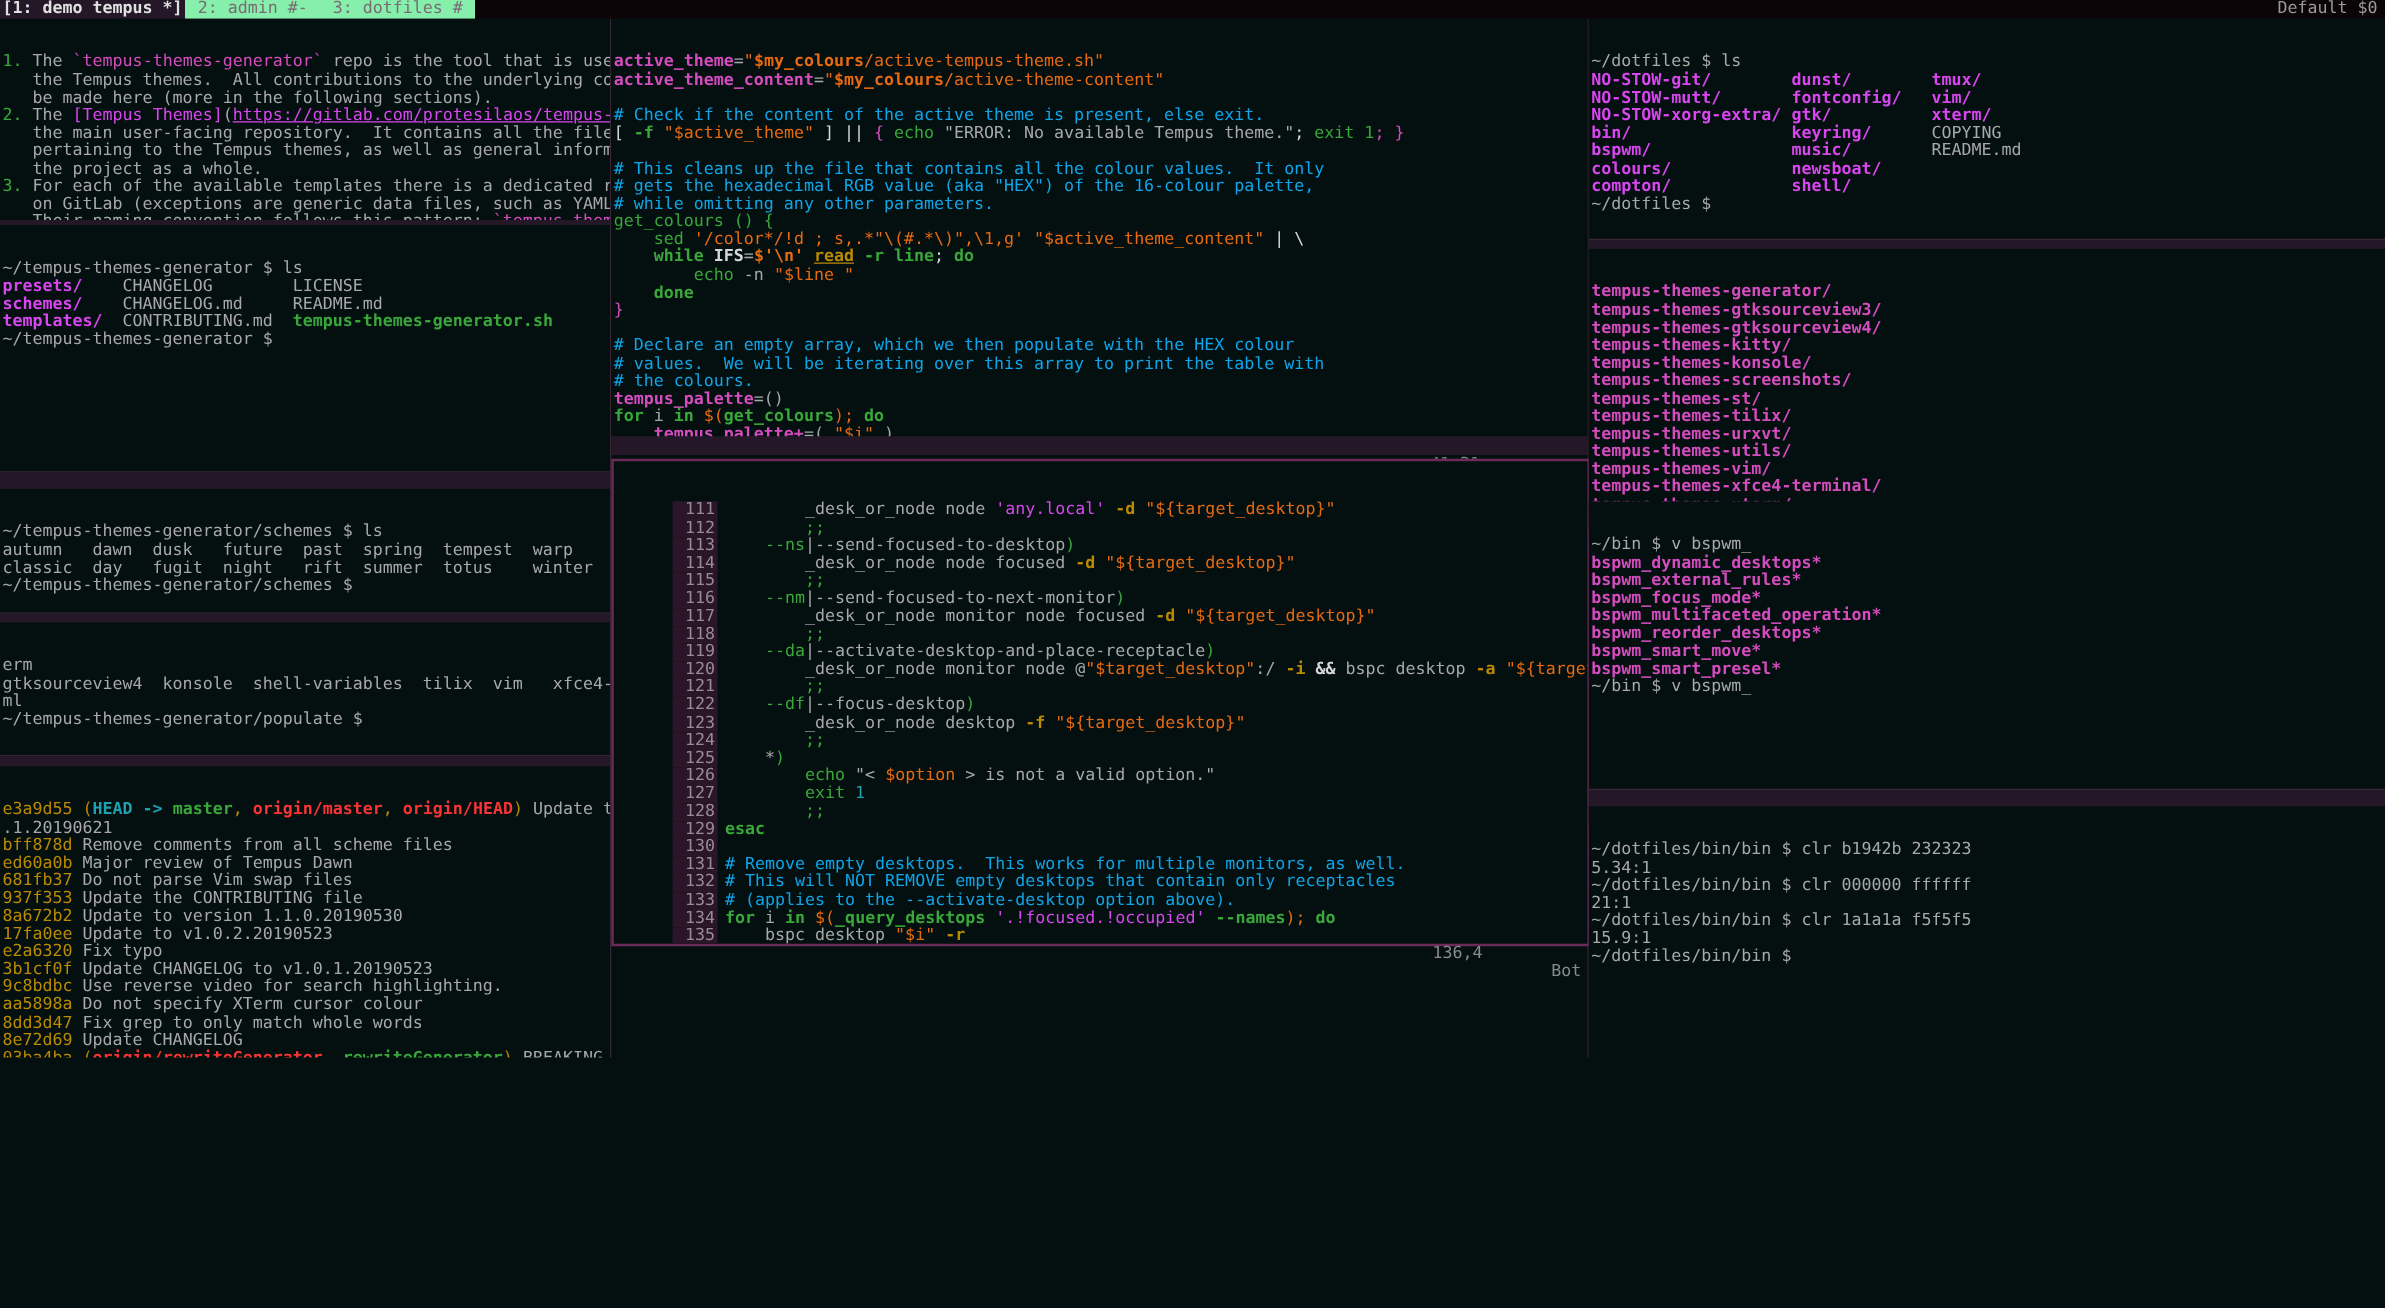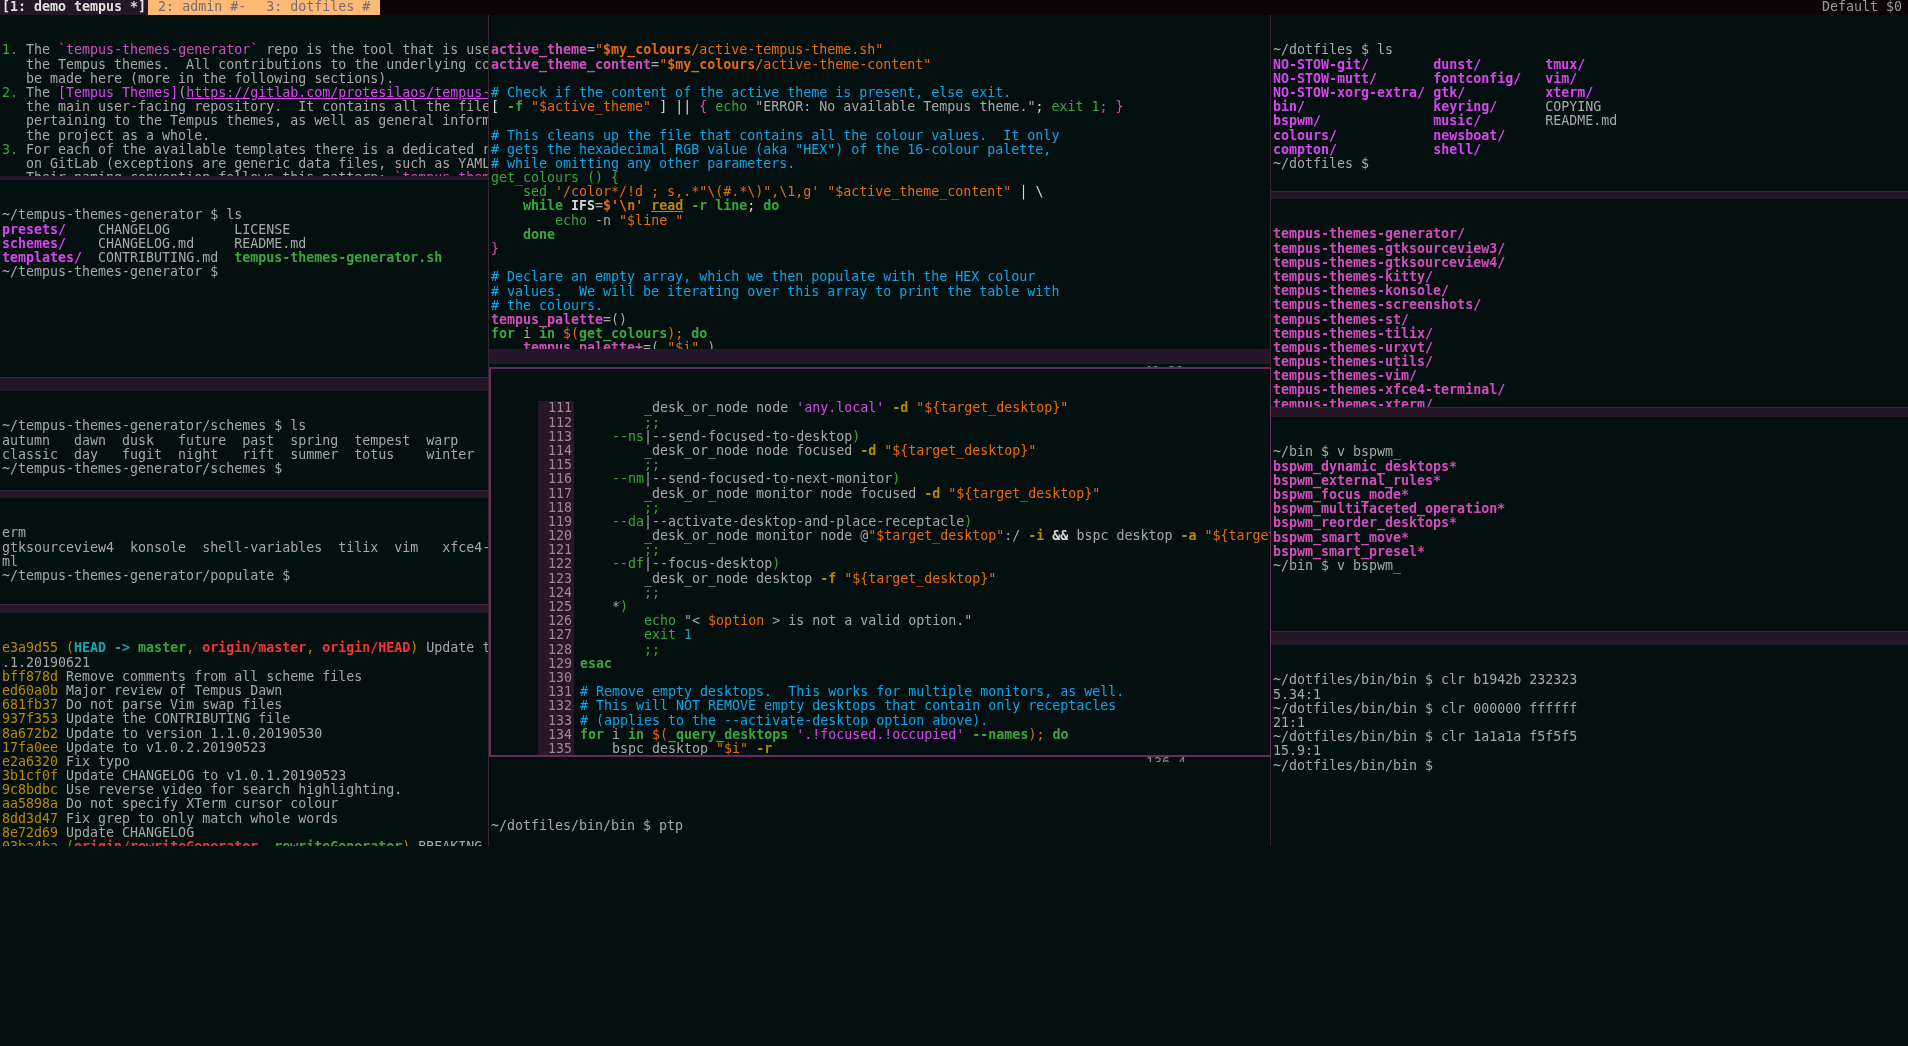--- a/index.html
+++ b/index.html
@@ -34,21 +34,21 @@
     white-space: pre;
   }
   .win-active {
     color: #e0e0e0;
     font-weight: bold;
     background: #241828;
     padding: 0 2px;
   }
   .win-inactive {
     color: #7a6a72;
-    background: #fdba74;
+    background: #86efac;
     padding: 0 2px;
   }
   .status-right {
     margin-left: auto;
     color: #9a9a9a;
     padding-right: 6px;
   }
   
   .pane {
     position: absolute;
@@ -146,43 +146,34 @@
   </div>
 
   <div class="pane" style="left:489px; top:367px; width:783px; height:390px; border:2px solid #6b2a5a; box-sizing:border-box;padding-left:45px;">
     <div class="pane-body" style="padding-top:4px;"><div class="line"><span style="display: inline-block; width: 34px; text-align: right; color: rgb(154, 138, 150); background: rgb(42, 22, 40); margin-right: 6px; padding-right: 2px;">111</span><span class="c-fg">        _desk_or_node node </span><span class="c-blue">'any.local'</span><span class="c-fg"> </span><span class="c-yellow2 b">-d </span><span class="c-orange">"${target_desktop}"</span></div><div class="line"><span style="display: inline-block; width: 34px; text-align: right; color: rgb(154, 138, 150); background: rgb(42, 22, 40); margin-right: 6px; padding-right: 2px;">112</span><span class="c-green2">        ;;</span></div><div class="line"><span style="display: inline-block; width: 34px; text-align: right; color: rgb(154, 138, 150); background: rgb(42, 22, 40); margin-right: 6px; padding-right: 2px;">113</span><span class="c-green2">    --ns</span><span class="c-fg">|</span><span class="c-fg">--send-focused-to-desktop</span><span class="c-green2">)</span></div><div class="line"><span style="display: inline-block; width: 34px; text-align: right; color: rgb(154, 138, 150); background: rgb(42, 22, 40); margin-right: 6px; padding-right: 2px;">114</span><span class="c-fg">        _desk_or_node node focused </span><span class="c-yellow2 b">-d </span><span class="c-orange">"${target_desktop}"</span></div><div class="line"><span style="display: inline-block; width: 34px; text-align: right; color: rgb(154, 138, 150); background: rgb(42, 22, 40); margin-right: 6px; padding-right: 2px;">115</span><span class="c-green2">        ;;</span></div><div class="line"><span style="display: inline-block; width: 34px; text-align: right; color: rgb(154, 138, 150); background: rgb(42, 22, 40); margin-right: 6px; padding-right: 2px;">116</span><span class="c-green2">    --nm</span><span class="c-fg">|</span><span class="c-fg">--send-focused-to-next-monitor</span><span class="c-green2">)</span></div><div class="line"><span style="display: inline-block; width: 34px; text-align: right; color: rgb(154, 138, 150); background: rgb(42, 22, 40); margin-right: 6px; padding-right: 2px;">117</span><span class="c-fg">        _desk_or_node monitor node focused </span><span class="c-yellow2 b">-d </span><span class="c-orange">"${target_desktop}"</span></div><div class="line"><span style="display: inline-block; width: 34px; text-align: right; color: rgb(154, 138, 150); background: rgb(42, 22, 40); margin-right: 6px; padding-right: 2px;">118</span><span class="c-green2">        ;;</span></div><div class="line"><span style="display: inline-block; width: 34px; text-align: right; color: rgb(154, 138, 150); background: rgb(42, 22, 40); margin-right: 6px; padding-right: 2px;">119</span><span class="c-green2">    --da</span><span class="c-fg">|</span><span class="c-fg">--activate-desktop-and-place-receptacle</span><span class="c-green2">)</span></div><div class="line"><span style="display: inline-block; width: 34px; text-align: right; color: rgb(154, 138, 150); background: rgb(42, 22, 40); margin-right: 6px; padding-right: 2px;">120</span><span class="c-fg">        _desk_or_node monitor node @</span><span class="c-orange">"$target_desktop"</span><span class="c-fg">:/ </span><span class="c-yellow2 b">-i </span><span class="c-white b">&amp;&amp; </span><span class="c-fg">bspc desktop </span><span class="c-yellow2 b">-a </span><span class="c-orange">"${target_desktop}"</span></div><div class="line"><span style="display: inline-block; width: 34px; text-align: right; color: rgb(154, 138, 150); background: rgb(42, 22, 40); margin-right: 6px; padding-right: 2px;">121</span><span class="c-green2">        ;;</span></div><div class="line"><span style="display: inline-block; width: 34px; text-align: right; color: rgb(154, 138, 150); background: rgb(42, 22, 40); margin-right: 6px; padding-right: 2px;">122</span><span class="c-green2">    --df</span><span class="c-fg">|</span><span class="c-fg">--focus-desktop</span><span class="c-green2">)</span></div><div class="line"><span style="display: inline-block; width: 34px; text-align: right; color: rgb(154, 138, 150); background: rgb(42, 22, 40); margin-right: 6px; padding-right: 2px;">123</span><span class="c-fg">        _desk_or_node desktop </span><span class="c-yellow2 b">-f </span><span class="c-orange">"${target_desktop}"</span></div><div class="line"><span style="display: inline-block; width: 34px; text-align: right; color: rgb(154, 138, 150); background: rgb(42, 22, 40); margin-right: 6px; padding-right: 2px;">124</span><span class="c-green2">        ;;</span></div><div class="line"><span style="display: inline-block; width: 34px; text-align: right; color: rgb(154, 138, 150); background: rgb(42, 22, 40); margin-right: 6px; padding-right: 2px;">125</span><span class="c-fg">    *</span><span class="c-green2">)</span></div><div class="line"><span style="display: inline-block; width: 34px; text-align: right; color: rgb(154, 138, 150); background: rgb(42, 22, 40); margin-right: 6px; padding-right: 2px;">126</span><span class="c-green2">        echo </span><span class="c-fg">"&lt; </span><span class="c-orange">$option</span><span class="c-fg"> &gt; is not a valid option."</span></div><div class="line"><span style="display: inline-block; width: 34px; text-align: right; color: rgb(154, 138, 150); background: rgb(42, 22, 40); margin-right: 6px; padding-right: 2px;">127</span><span class="c-green2">        exit </span><span class="c-cyan2">1</span></div><div class="line"><span style="display: inline-block; width: 34px; text-align: right; color: rgb(154, 138, 150); background: rgb(42, 22, 40); margin-right: 6px; padding-right: 2px;">128</span><span class="c-green2">        ;;</span></div><div class="line"><span style="display: inline-block; width: 34px; text-align: right; color: rgb(154, 138, 150); background: rgb(42, 22, 40); margin-right: 6px; padding-right: 2px;">129</span><span class="c-green2 b">esac</span></div><div class="line"><span style="display: inline-block; width: 34px; text-align: right; color: rgb(154, 138, 150); background: rgb(42, 22, 40); margin-right: 6px; padding-right: 2px;">130</span><span class="c-fg"></span></div><div class="line"><span style="display: inline-block; width: 34px; text-align: right; color: rgb(154, 138, 150); background: rgb(42, 22, 40); margin-right: 6px; padding-right: 2px;">131</span><span class="c-dim"># Remove empty desktops.  This works for multiple monitors, as well.</span></div><div class="line"><span style="display: inline-block; width: 34px; text-align: right; color: rgb(154, 138, 150); background: rgb(42, 22, 40); margin-right: 6px; padding-right: 2px;">132</span><span class="c-dim"># This will NOT REMOVE empty desktops that contain only receptacles</span></div><div class="line"><span style="display: inline-block; width: 34px; text-align: right; color: rgb(154, 138, 150); background: rgb(42, 22, 40); margin-right: 6px; padding-right: 2px;">133</span><span class="c-dim"># (applies to the --activate-desktop option above).</span></div><div class="line"><span style="display: inline-block; width: 34px; text-align: right; color: rgb(154, 138, 150); background: rgb(42, 22, 40); margin-right: 6px; padding-right: 2px;">134</span><span class="c-green2 b">for </span><span class="c-fg">i </span><span class="c-green2 b">in </span><span class="c-orange">$(</span><span class="c-green2 b">_query_desktops</span><span class="c-fg"> </span><span class="c-blue">'.!focused.!occupied'</span><span class="c-fg"> </span><span class="c-green2 b">--names</span><span class="c-orange">); </span><span class="c-green2 b">do</span></div><div class="line"><span style="display: inline-block; width: 34px; text-align: right; color: rgb(154, 138, 150); background: rgb(42, 22, 40); margin-right: 6px; padding-right: 2px;">135</span><span class="c-fg">    bspc desktop </span><span class="c-orange">"$i"</span><span class="c-fg"> </span><span class="c-yellow2 b">-r</span></div><div class="line"><span style="display: inline-block; width: 34px; text-align: right; color: rgb(154, 138, 150); background: rgb(42, 22, 40); margin-right: 6px; padding-right: 2px;">136</span><span class="c-green2 b">don</span><span class="cursor">e</span></div></div>
   </div>
   <div class="statusline" style="left:491px; top:740px; width:779px; background:transparent;">
     <span style="position:absolute; left:655px; color:#8a8a8a;">136,4</span>
     <span style="position:absolute; left:750px; color:#8a8a8a;">Bot</span>
   </div>
 
-  <div class="pane" style="left:489px; top:762px; width:781px; height:84px;">
-    <div class="pane-body">
-      <div class="line">~/dotfiles/bin/bin $ ptp</div>
-      
-      
-      
-      
-    </div>
-  </div>
 
   <div class="pane" style="left:1271px; top:15px; width:637px; height:176px;">
     <div class="pane-body"><div class="line"><span class="c-fg">~/dotfiles $ ls</span></div><div class="line"><span class="c-blue b">NO-STOW-git/</span><span class="c-fg">        </span><span class="c-blue b">dunst/</span><span class="c-fg">        </span><span class="c-blue b">tmux/</span></div><div class="line"><span class="c-blue b">NO-STOW-mutt/</span><span class="c-fg">       </span><span class="c-blue b">fontconfig/</span><span class="c-fg">   </span><span class="c-blue b">vim/</span></div><div class="line"><span class="c-blue b">NO-STOW-xorg-extra/</span><span class="c-fg"> </span><span class="c-blue b">gtk/</span><span class="c-fg">          </span><span class="c-blue b">xterm/</span></div><div class="line"><span class="c-blue b">bin/</span><span class="c-fg">                </span><span class="c-blue b">keyring/</span><span class="c-fg">      COPYING</span></div><div class="line"><span class="c-blue b">bspwm/</span><span class="c-fg">              </span><span class="c-blue b">music/</span><span class="c-fg">        README.md</span></div><div class="line"><span class="c-blue b">colours/</span><span class="c-fg">            </span><span class="c-blue b">newsboat/</span></div><div class="line"><span class="c-blue b">compton/</span><span class="c-fg">            </span><span class="c-blue b">shell/</span></div><div class="line"><span class="c-fg">~/dotfiles $</span></div></div>
   </div>
   <div class="hsep" style="left:1271px; top:191px; width:637px;"></div>
   <div class="statusline" style="left:1271px; top:192px; width:637px;"></div>
 
   <div class="pane" style="left:1271px; top:199px; width:637px; height:214px;">
     <div class="pane-body"><div class="line"><span class="c-mag b">tempus-themes-generator/</span></div><div class="line"><span class="c-mag b">tempus-themes-gtksourceview3/</span></div><div class="line"><span class="c-mag b">tempus-themes-gtksourceview4/</span></div><div class="line"><span class="c-mag b">tempus-themes-kitty/</span></div><div class="line"><span class="c-mag b">tempus-themes-konsole/</span></div><div class="line"><span class="c-mag b">tempus-themes-screenshots/</span></div><div class="line"><span class="c-mag b">tempus-themes-st/</span></div><div class="line"><span class="c-mag b">tempus-themes-tilix/</span></div><div class="line"><span class="c-mag b">tempus-themes-urxvt/</span></div><div class="line"><span class="c-mag b">tempus-themes-utils/</span></div><div class="line"><span class="c-mag b">tempus-themes-vim/</span></div><div class="line"><span class="c-mag b">tempus-themes-xfce4-terminal/</span></div><div class="line"><span class="c-mag b">tempus-themes-xterm/</span></div><div class="line"><span class="c-fg">~ $ cd tempus-themes</span></div></div>
   </div>
   <div class="hsep" style="left:1271px; top:407px; width:637px;"></div>
   <div class="statusline" style="left:1271px; top:408px; width:637px;"></div>
 
-  <div class="pane" style="left:1271px; top:417px; width:637px; height:259px;">
+  <div class="pane" style="left:1271px; top:401px; width:637px; height:259px;">
     <div class="pane-body"><div class="line"><span class="c-fg">~/bin $ v bspwm_</span></div><div class="line"><span class="c-mag b">bspwm_dynamic_desktops*</span></div><div class="line"><span class="c-mag b">bspwm_external_rules*</span></div><div class="line"><span class="c-mag b">bspwm_focus_mode*</span></div><div class="line"><span class="c-mag b">bspwm_multifaceted_operation*</span></div><div class="line"><span class="c-mag b">bspwm_reorder_desktops*</span></div><div class="line"><span class="c-mag b">bspwm_smart_move*</span></div><div class="line"><span class="c-mag b">bspwm_smart_presel*</span></div><div class="line"><span class="c-fg">~/bin $ v bspwm_</span></div></div>
   </div>
   <div class="hsep" style="left:1271px; top:631px; width:637px;"></div>
   <div class="statusline" style="left:1271px; top:632px; width:637px;"></div>
 
   <div class="pane" style="left:1271px; top:645px; width:637px; height:201px;">
     <div class="pane-body"><div class="line"><span class="c-fg">~/dotfiles/bin/bin $ clr b1942b 232323</span></div><div class="line"><span class="c-fg">5.34:1</span></div><div class="line"><span class="c-fg">~/dotfiles/bin/bin $ clr 000000 ffffff</span></div><div class="line"><span class="c-fg">21:1</span></div><div class="line"><span class="c-fg">~/dotfiles/bin/bin $ clr 1a1a1a f5f5f5</span></div><div class="line"><span class="c-fg">15.9:1</span></div><div class="line"><span class="c-fg">~/dotfiles/bin/bin $</span></div></div>
   </div>
 
 </div>

